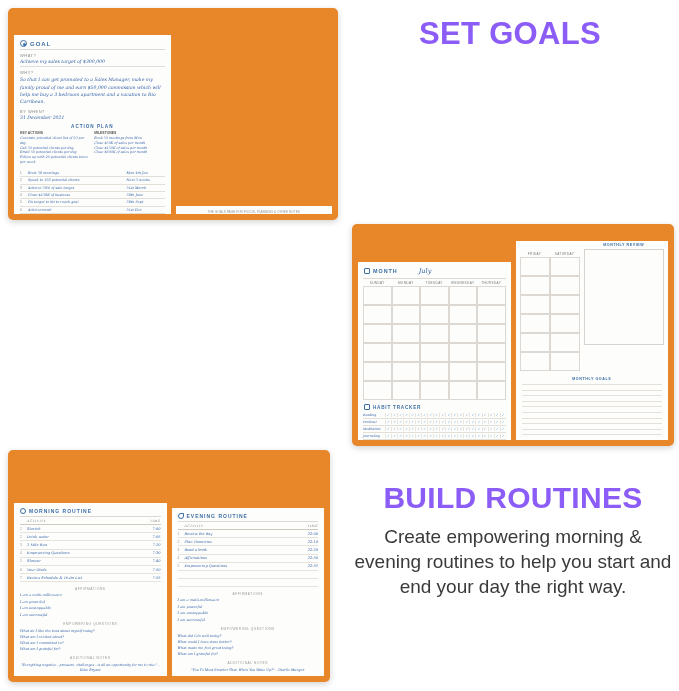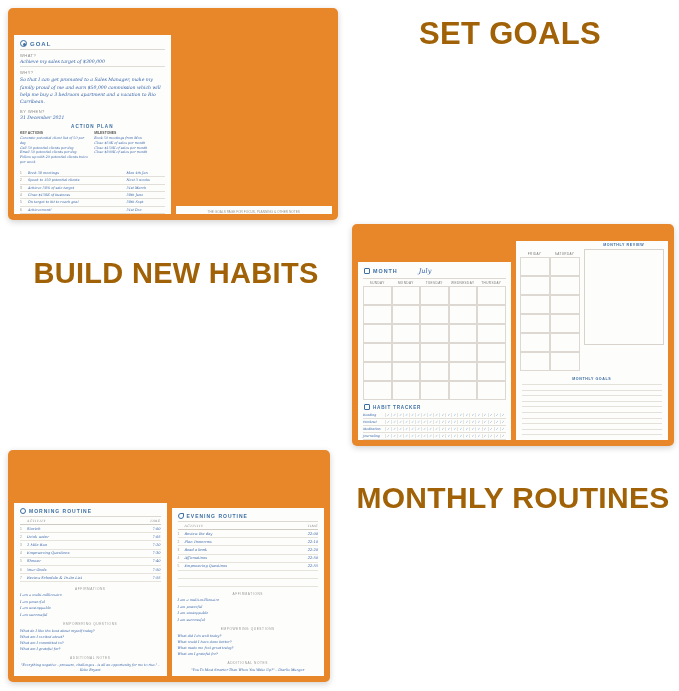--- a/index.html
+++ b/index.html
@@ -7,21 +7,21 @@
     margin: 0; padding: 0;
     width: 679px; height: 691px;
     background: #ffffff;
     font-family: "Liberation Sans", sans-serif;
     overflow: hidden;
   }
   .page { position: relative; width: 679px; height: 691px; background: #fff; }
 
   
   .headline {
-    color: #a16207;
+    color: #8b5cf6;
     font-weight: bold;
     letter-spacing: 0.3px;
     line-height: 1.05;
   }
   .body-copy {
     color: #3a3a3a;
     line-height: 1.32;
   }
 
   .block-goals { position: absolute; left: 350px; top: 18px; width: 320px; text-align: center; }
@@ -246,21 +246,20 @@
         <div style="position:absolute;left:118px;top:168px;font-size:5px;color:#4aa06a;font-family:'DejaVu Serif',serif;">24%</div>
       </div>
     </div>
   </div>
 
   <div class="block-goals">
     <div class="headline">SET GOALS</div>
   </div>
 
   <div class="block-habits">
-    <div class="headline">BUILD NEW HABITS</div>
   </div>
 
   <div class="book" id="book-month">
     <div class="page-l">
       <div class="m-head">
         <div class="m-ico"></div>
         <div class="m-title">MONTH</div>
         <div class="m-month">July</div>
       </div>
       <div class="rule" style="margin:0 5px 2px 5px;"></div>
@@ -622,16 +621,17 @@
         <div>What made me feel great today?</div>
         <div>What am I grateful for?</div>
       </div>
 
       <div class="sub-h">ADDITIONAL NOTES</div>
       <div class="note-q">"You To Most Smarter Than When You Wake Up?" - Charlie Munger</div>
     </div>
   </div>
 
   <div class="block-routines">
-    <div class="headline">MONTHLY ROUTINES</div>
+    <div class="headline">BUILD ROUTINES</div>
+    <div class="body-copy">Create empowering morning &amp; evening routines to help you start and end your day the right way.</div>
   </div>
 
 </div>
 
 </body></html>

